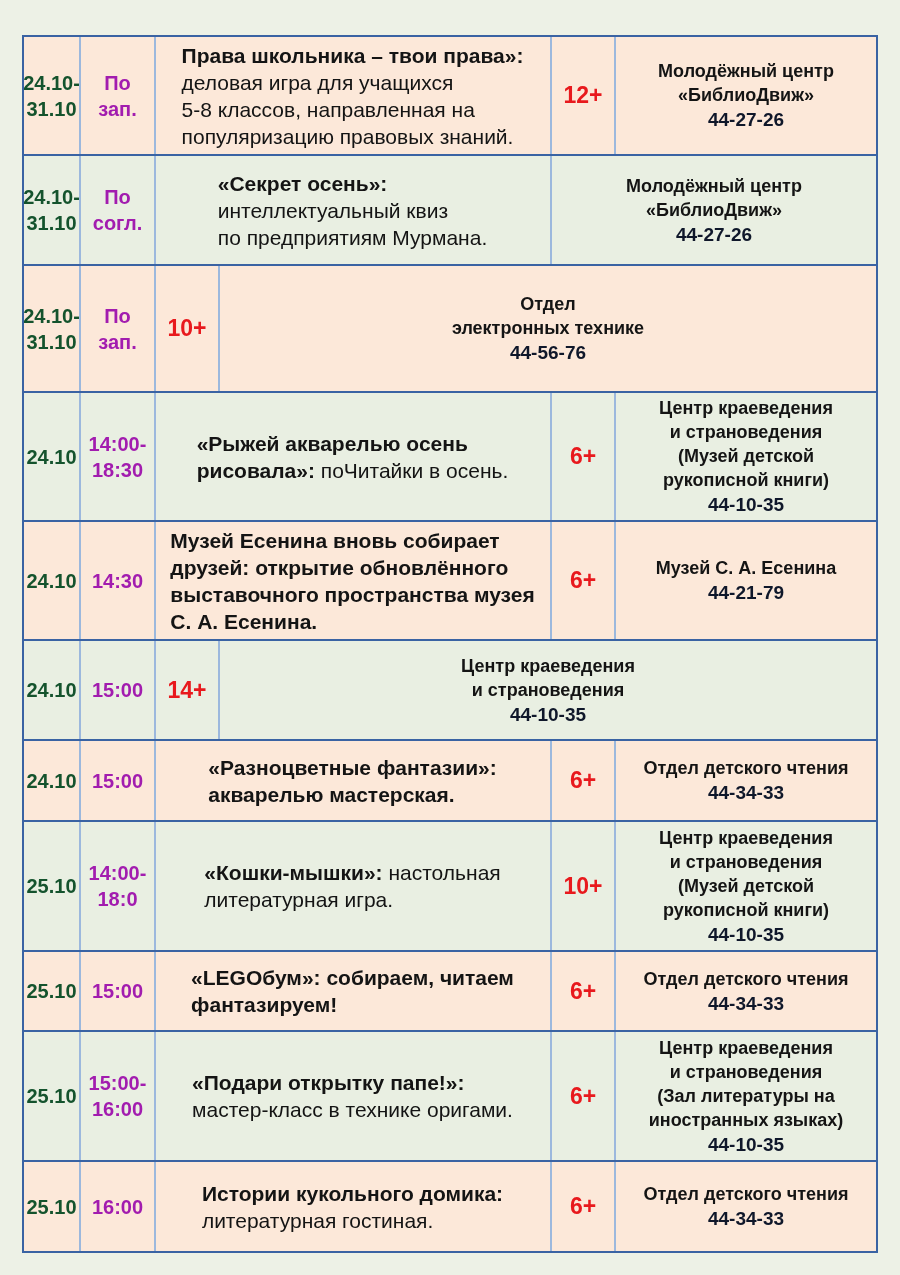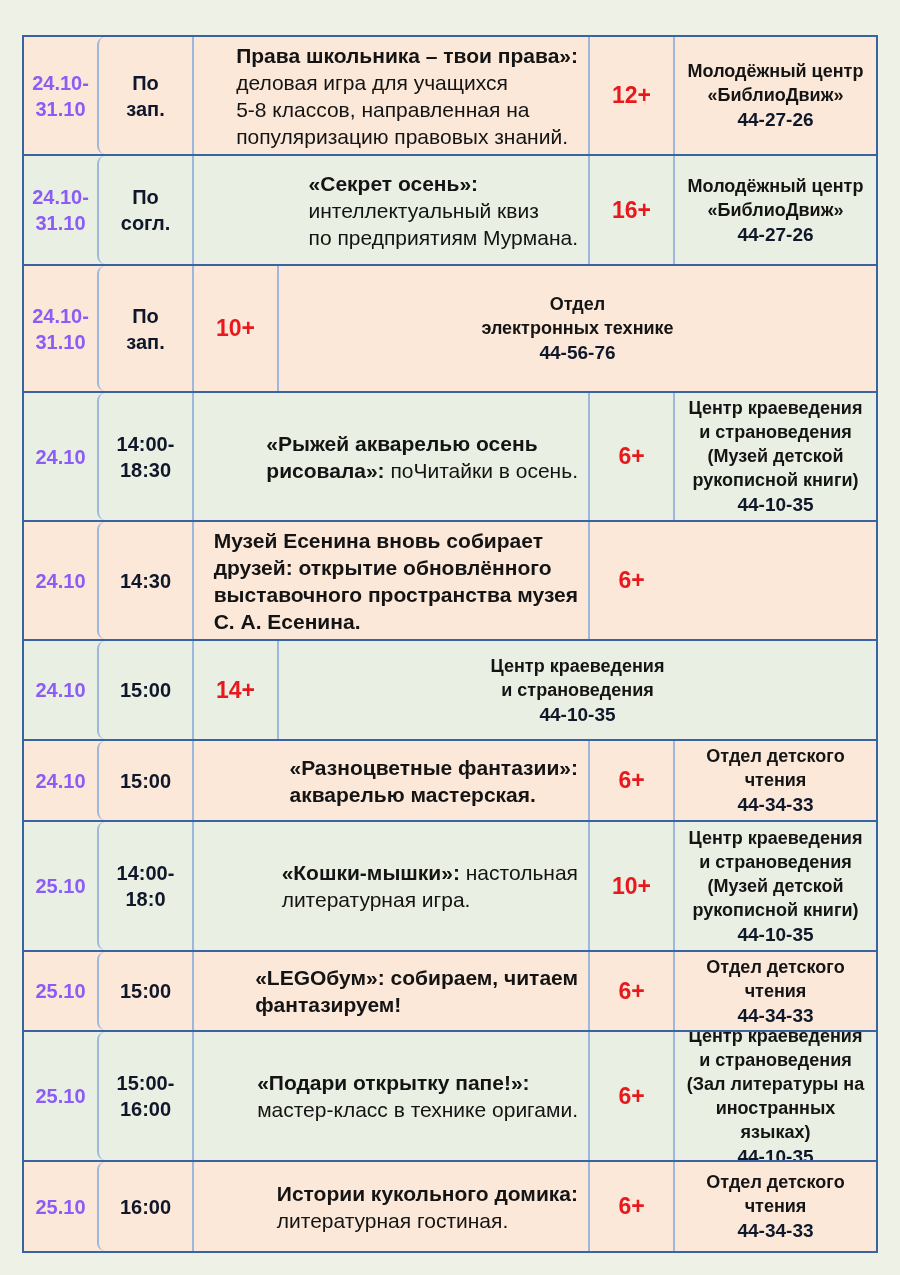--- a/index.html
+++ b/index.html
@@ -46,52 +46,51 @@
   .cell {
     box-sizing: border-box;
     display: flex;
     align-items: center;
     justify-content: center;
     text-align: center;
     overflow: hidden;
   }
   .cell + .cell { border-left: 2px solid #9cb8dd; }
   .date {
-    width: 73px;
-    color: #8b5cf6;
+    width: 55px;
+    color: #14532d;
     font-weight: bold;
     font-size: 20px;
     line-height: 26px;
     white-space: pre-line;
   }
   .time {
-    width: 95px;
-    color: #0f172a;
+    width: 75px;
+    color: #a21caf;
     font-weight: bold;
     font-size: 20px;
     line-height: 26px;
     white-space: pre-line;
-    border-radius: 8px;
   }
   .desc {
     width: 396px;
-    justify-content: flex-end;
+    justify-content: center;
     text-align: left;
     padding: 6px 10px 6px 9px;
   }
   .dwrap {
     font-size: 21px;
     line-height: 27px;
     color: #141414;
     white-space: pre-line;
   }
   .t { font-weight: bold; }
   .r { font-weight: normal; }
   .age {
-    width: 85px;
+    width: 64px;
     color: #e8191d;
     font-weight: bold;
     font-size: 23px;
   }
   .venue {
     flex: 1;
     flex-direction: column;
     padding: 4px 6px;
   }
   .v {
@@ -138,21 +137,20 @@
     <div class="row">
       <div class="cell date">24.10-
 31.10</div>
       <div class="cell time">По
 согл.</div>
       <div class="cell desc">
           <div class="dwrap"><span class="t">«Секрет осень»:</span><span class="r">
 интеллектуальный квиз
 по предприятиям Мурмана.</span></div>
         </div>
-      <div class="cell age">16+</div>
       <div class="cell venue">
           <span class="v">Молодёжный центр
 «БиблиоДвиж»</span>
           <span class="p">44-27-26</span>
         </div>
     </div>
 
     <div class="row">
       <div class="cell date">24.10-
 31.10</div>
@@ -187,20 +185,24 @@
     <div class="row">
       <div class="cell date">24.10</div>
       <div class="cell time">14:30</div>
       <div class="cell desc">
           <div class="dwrap"><span class="t">Музей Есенина вновь собирает
 друзей: открытие обновлённого
 выставочного пространства музея
 С. А. Есенина.</span><span class="r"></span></div>
         </div>
       <div class="cell age">6+</div>
+      <div class="cell venue">
+          <span class="v">Музей С. А. Есенина</span>
+          <span class="p">44-21-79</span>
+        </div>
     </div>
 
     <div class="row">
       <div class="cell date">24.10</div>
       <div class="cell time">15:00</div>
       <div class="cell age">14+</div>
       <div class="cell venue">
           <span class="v">Центр краеведения
 и страноведения</span>
           <span class="p">44-10-35</span>

